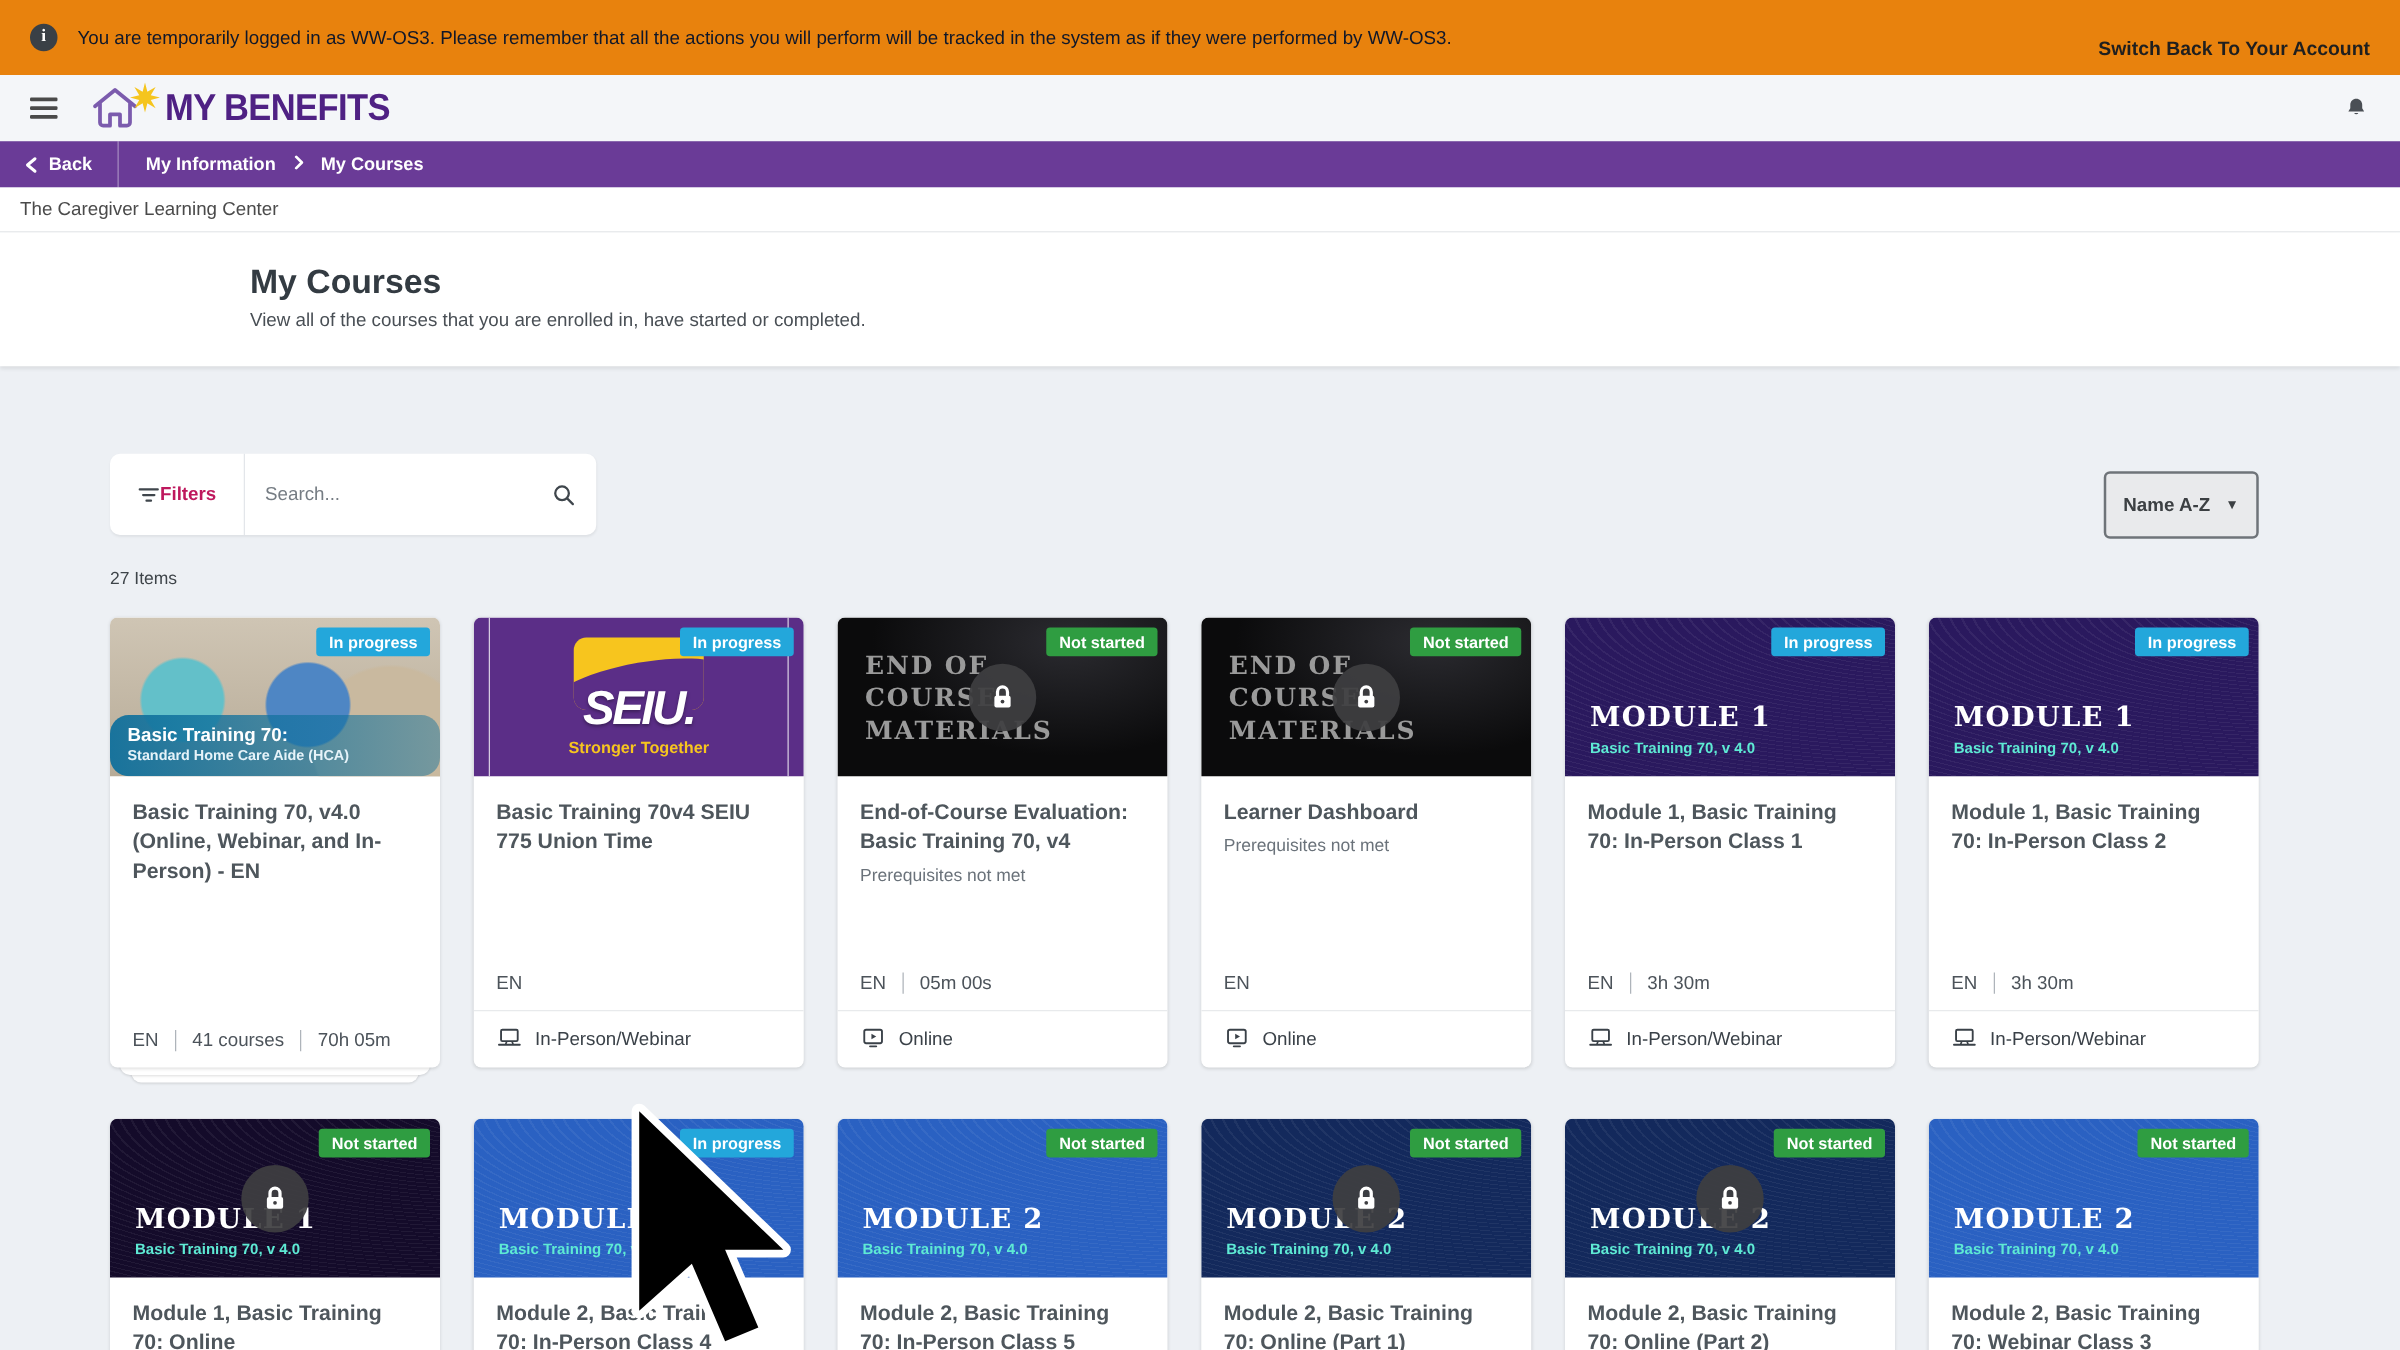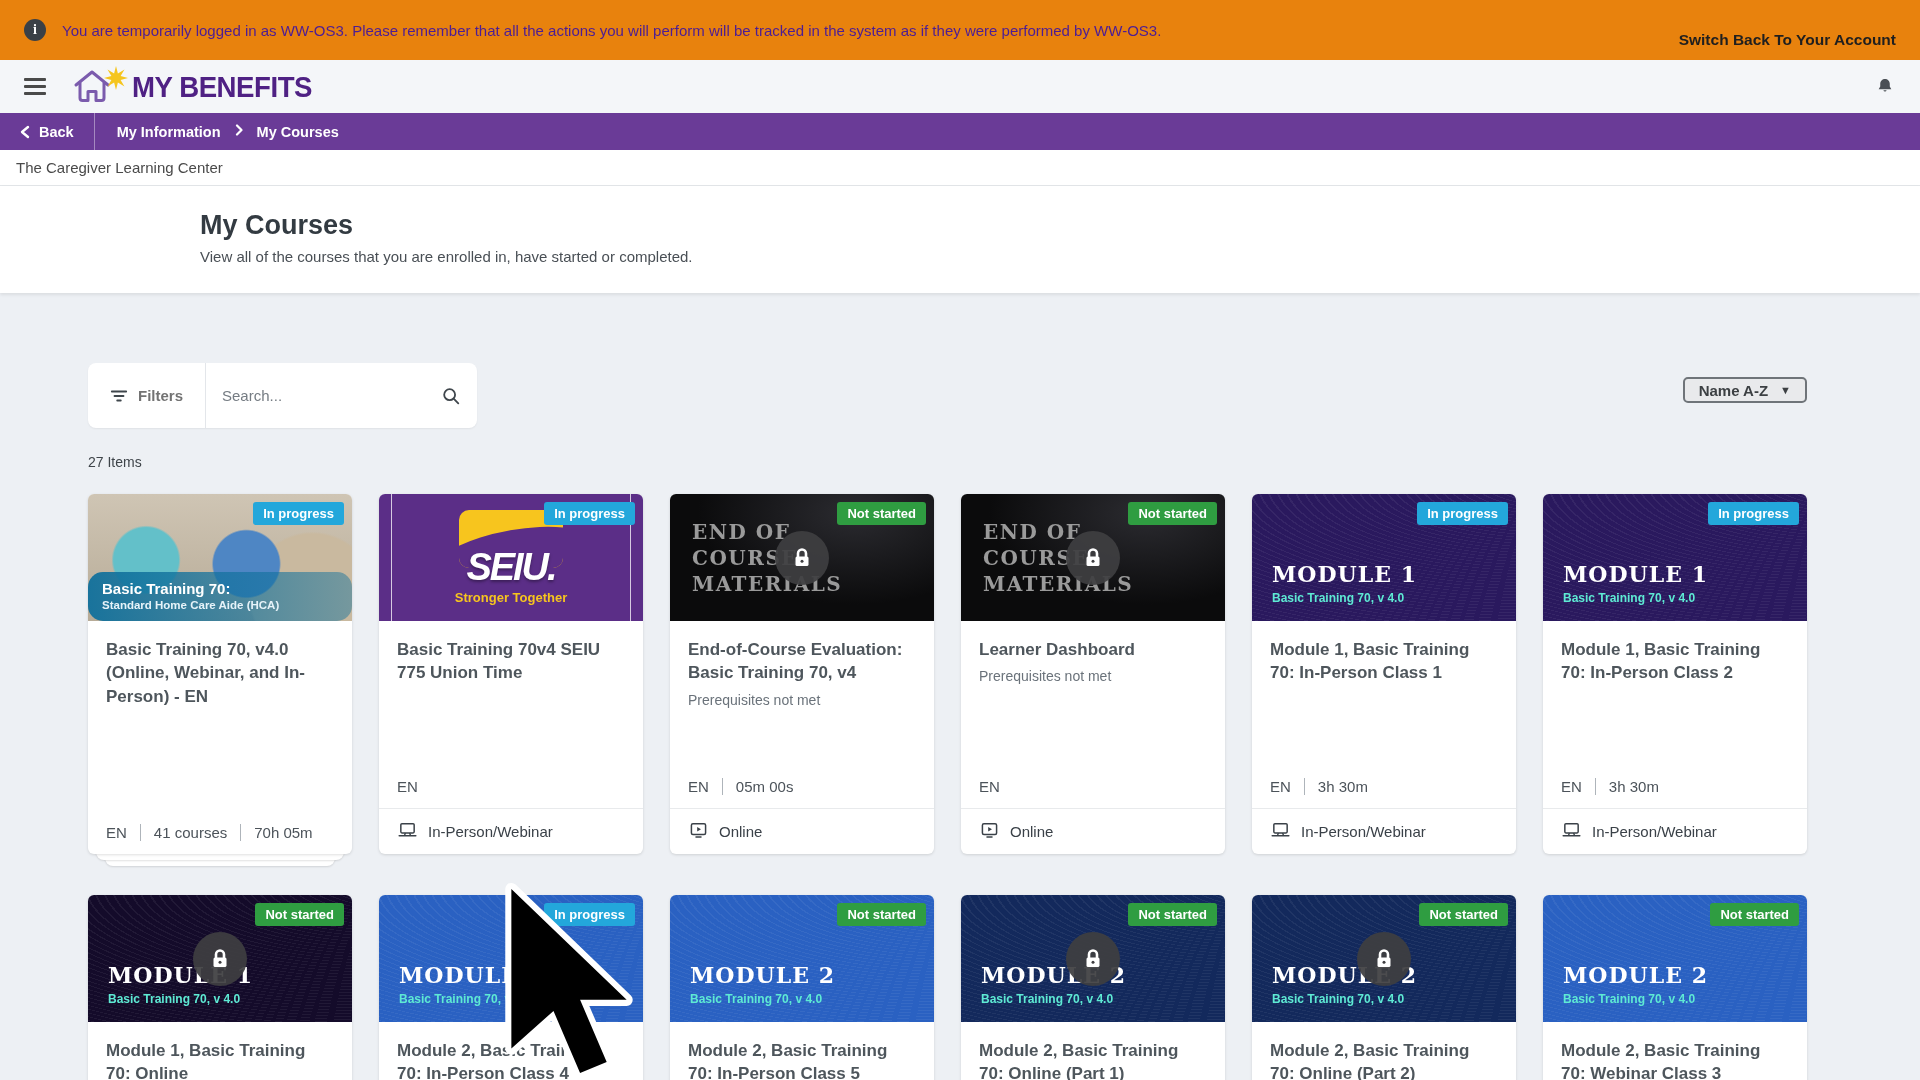--- a/index.html
+++ b/index.html
@@ -17,21 +17,21 @@
     height:60px; background:#E8820D;
     display:flex; align-items:center; padding:0 24px;
   }
   .info-icon {
     width:22px; height:22px; border-radius:50%;
     background:#3A4046; color:#fff;
     font-size:14px; font-weight:700; font-family:"Liberation Serif",serif;
     display:flex; align-items:center; justify-content:center;
     margin-right:16px; flex:none;
   }
-  .imp-text { font-size:15px; color:#4c1d95; font-weight:500;text-align:center; }
+  .imp-text { font-size:15px; color:#0f172a; font-weight:500;text-align:center; }
   .switch-back {
     margin-left:auto; font-size:15.5px; font-weight:700; color:#1F1F1F;
     text-decoration:none; cursor:pointer; white-space:nowrap;margin-top:20px;
   }
 
   
   .app-header {
     height:53px; background:#F4F6F9;
     display:flex; align-items:center; padding:0 24px;
   }
@@ -71,32 +71,32 @@
   .page-sub { font-size:15px; color:#494F55; margin-top:7px; }
 
   
   .toolbar { position:relative; margin:70px 0 0 88px; height:65px; }
   .filter-box {
     position:absolute; left:0; top:0; width:389px; height:65px;
     background:#fff; border-radius:8px; box-shadow:0 1px 2px rgba(0,0,0,.06);
     display:flex; align-items:center;
   }
   .filters-btn {
-    display:flex; align-items:center; gap:10px; padding:0 22px; height:100%;
+    display:flex; align-items:center; padding:0 22px; height:100%;
     border-right:1px solid #E3E6EA; cursor:pointer;
-    font-size:15px; font-weight:600; color:#737373;text-align:right;
+    font-size:15px; font-weight:600; color:#be185d;text-align:right;
   }
   .search-wrap { flex:1; display:flex; align-items:center; padding:0 16px; }
   .search-input {
     flex:1; border:none; outline:none; background:transparent;
     font-size:15px; color:#3F464C; font-family:"Liberation Sans",sans-serif;
   }
   .search-input::placeholder { color:#757C83; }
   .sort-btn {
-    position:absolute; right:113px; top:14px; height:26px;
+    position:absolute; right:113px; top:14px; height:54px;
     display:flex; align-items:center; gap:12px; padding:0 14px;
     background:#E9EAEC; border:2px solid #6F7479; border-radius:5px;
     font-size:15px; font-weight:600; color:#3C4043; cursor:pointer;
   }
   .caret { font-size:11px; color:#3C4043; }
 
   .items-count { margin:26px 0 0 88px; font-size:14px; color:#3E4449; }
 
   
   .grid {

